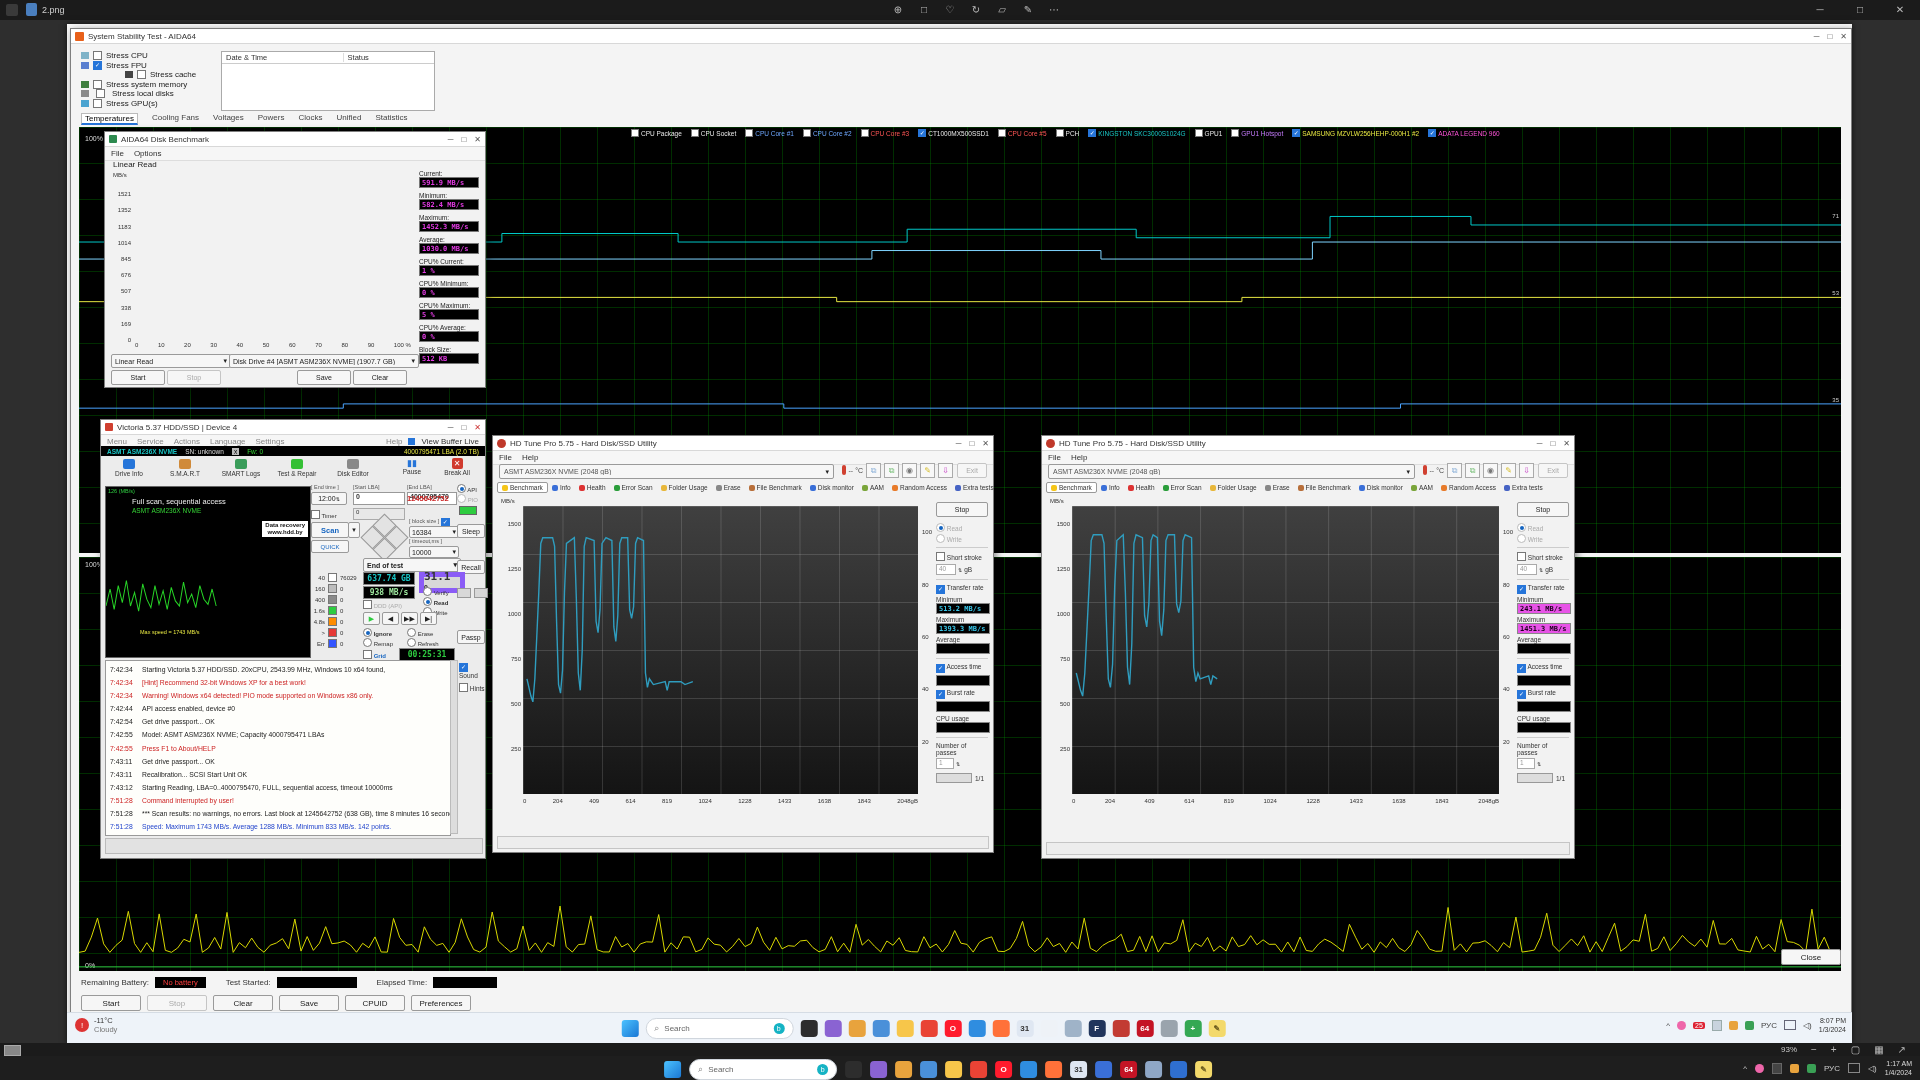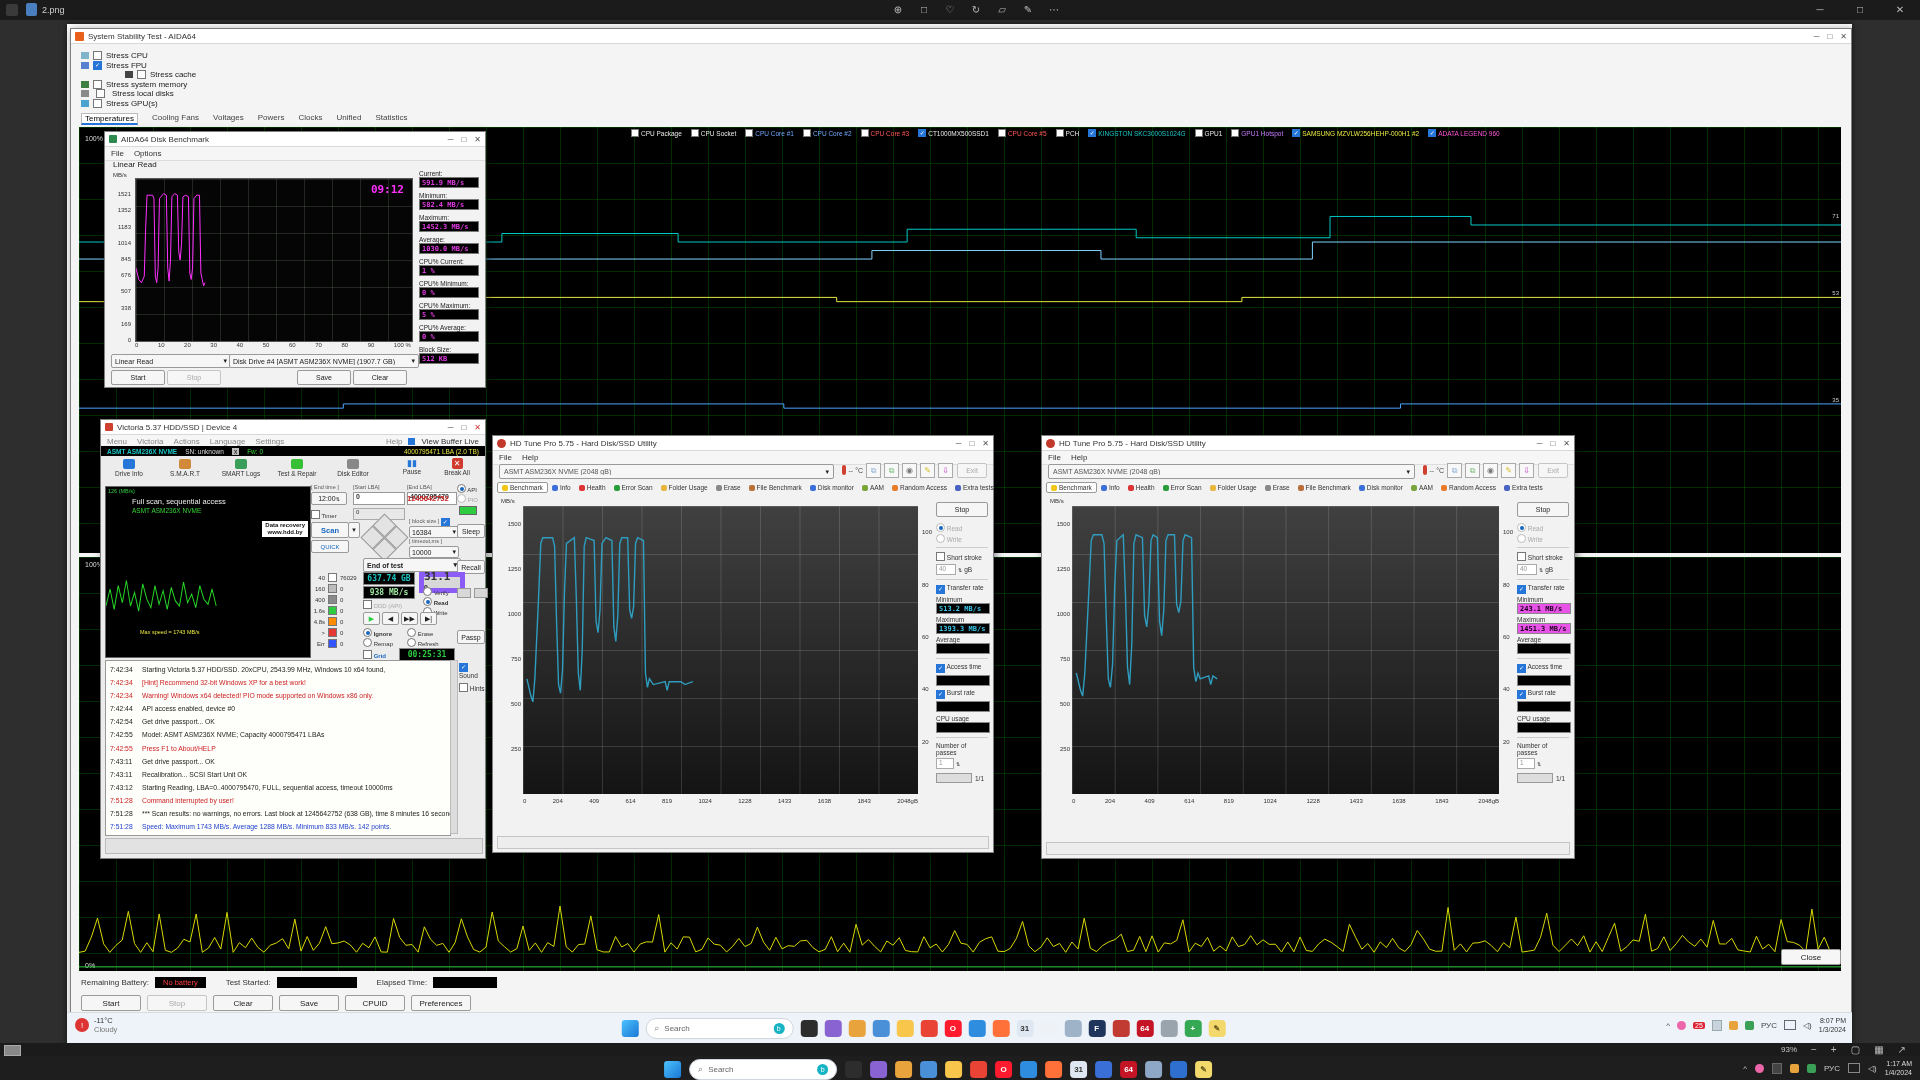--- a/index.html
+++ b/index.html
@@ -132,20 +132,26 @@
               <span style="width: 8px; height: 7px; background: rgb(138, 138, 138);"></span>
               <span class="chk"></span>
               <span>Stress local disks</span>
             </div>
             <div style="display: flex; align-items: center; gap: 4px; height: 9.5px; font-size: 8px; color: rgb(34, 34, 34);">
               <span style="width: 8px; height: 7px; background: rgb(74, 163, 208);"></span>
               <span class="chk"></span>
               <span>Stress GPU(s)</span>
             </div>
           </div>
+        <div class="abs" style="left:150px;top:22px;width:212px;height:58px;background:#fff;border:1px solid #aaa;">
+          <div style="display:flex;font-size:7.5px;color:#333;border-bottom:1px solid #ccc;height:11px;align-items:center;">
+            <span style="width:55%;padding-left:4px;border-right:1px solid #ddd;">Date &amp; Time</span>
+            <span style="padding-left:4px;">Status</span>
+          </div>
+        </div>
         <div id="sst-tabs">
             <span class="act">Temperatures</span>
             <span>Cooling Fans</span>
             <span>Voltages</span>
             <span>Powers</span>
             <span>Clocks</span>
             <span>Unified</span>
             <span>Statistics</span>
           </div>
 
@@ -266,28 +272,20 @@
             <span style="position: absolute; right: 2px; top: calc(20% - 3px); font-size: 6px; color: rgb(51, 51, 51);">1352</span>
             <span style="position: absolute; right: 2px; top: calc(30% - 3px); font-size: 6px; color: rgb(51, 51, 51);">1183</span>
             <span style="position: absolute; right: 2px; top: calc(40% - 3px); font-size: 6px; color: rgb(51, 51, 51);">1014</span>
             <span style="position: absolute; right: 2px; top: calc(50% - 3px); font-size: 6px; color: rgb(51, 51, 51);">845</span>
             <span style="position: absolute; right: 2px; top: calc(60% - 3px); font-size: 6px; color: rgb(51, 51, 51);">676</span>
             <span style="position: absolute; right: 2px; top: calc(70% - 3px); font-size: 6px; color: rgb(51, 51, 51);">507</span>
             <span style="position: absolute; right: 2px; top: calc(80% - 3px); font-size: 6px; color: rgb(51, 51, 51);">338</span>
             <span style="position: absolute; right: 2px; top: calc(90% - 3px); font-size: 6px; color: rgb(51, 51, 51);">169</span>
             <span style="position: absolute; right: 2px; top: calc(100% - 3px); font-size: 6px; color: rgb(51, 51, 51);">0</span>
           </div>
-        <div class="abs" style="left:30px;top:46px;width:276px;height:162px;background:#050505;border:1px solid #555;
-             background-image:repeating-linear-gradient(to right,rgba(120,140,120,.25) 0 1px,transparent 1px 28px),
-             repeating-linear-gradient(to bottom,rgba(120,140,120,.25) 0 1px,transparent 1px 27px);">
-          <span style="position:absolute;right:8px;top:4px;color:#ff30ff;font:bold 11px 'DejaVu Sans Mono',monospace;">09:12</span>
-          <svg id="adb-tr" class="tr" viewBox="0 0 100 100" preserveAspectRatio="none">
-              <polyline points="0,55 1,62 2,64 3,60 3.5,30 4,10 6,10 6.5,12 7,60 7.5,64 8,55 8.5,12 10,9 11,10 11.5,55 12,63 12.5,50 13,11 14,9 15,10 15.5,45 16,50 16.5,40 17,11 18,10 19,11 19.5,58 20,62 20.5,55 21,12 22,10 23,10 23.5,58 24,62 24.5,66 25,64" fill="none" stroke="#ff30ff" stroke-width="1" vector-effect="non-scaling-stroke"></polyline>
-            </svg>
-        </div>
         <div id="adb-xticks" class="abs" style="left:30px;top:210px;width:276px;display:flex;justify-content:space-between;">
             <span style="font-size: 6px; color: rgb(51, 51, 51);">0</span>
             <span style="font-size: 6px; color: rgb(51, 51, 51);">10</span>
             <span style="font-size: 6px; color: rgb(51, 51, 51);">20</span>
             <span style="font-size: 6px; color: rgb(51, 51, 51);">30</span>
             <span style="font-size: 6px; color: rgb(51, 51, 51);">40</span>
             <span style="font-size: 6px; color: rgb(51, 51, 51);">50</span>
             <span style="font-size: 6px; color: rgb(51, 51, 51);">60</span>
             <span style="font-size: 6px; color: rgb(51, 51, 51);">70</span>
             <span style="font-size: 6px; color: rgb(51, 51, 51);">80</span>
@@ -352,21 +350,21 @@
           <span>Victoria 5.37 HDD/SSD | Device 4</span>
           <span class="wctl">
               <span>─</span>
               <span>□</span>
               <span style="color:#c33;">✕</span>
             </span>
         </div>
         <div class="menu" style="color:#888;">
           <span id="vic-menu" style="display:flex;gap:10px;">
               <span>Menu</span>
-              <span>Victoria</span>
+              <span>Service</span>
               <span>Actions</span>
               <span>Language</span>
               <span>Settings</span>
             </span>
           <span style="margin-left:auto;display:flex;gap:6px;align-items:center;">
             <span>Help</span>
             <span style="width:7px;height:7px;background:#2675d9;display:inline-block;"></span>
             <span style="color:#333;">View Buffer Live</span>
           </span>
         </div>

